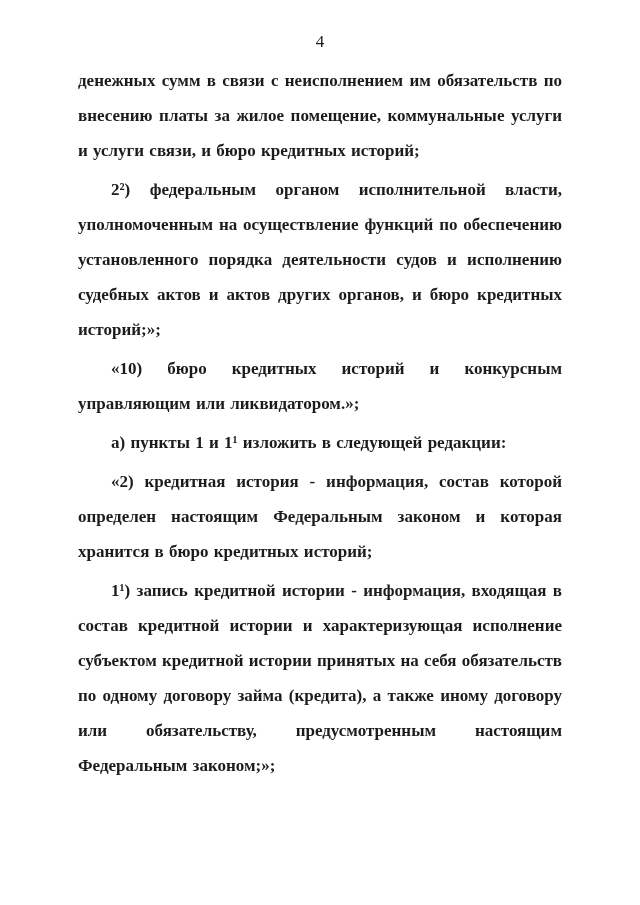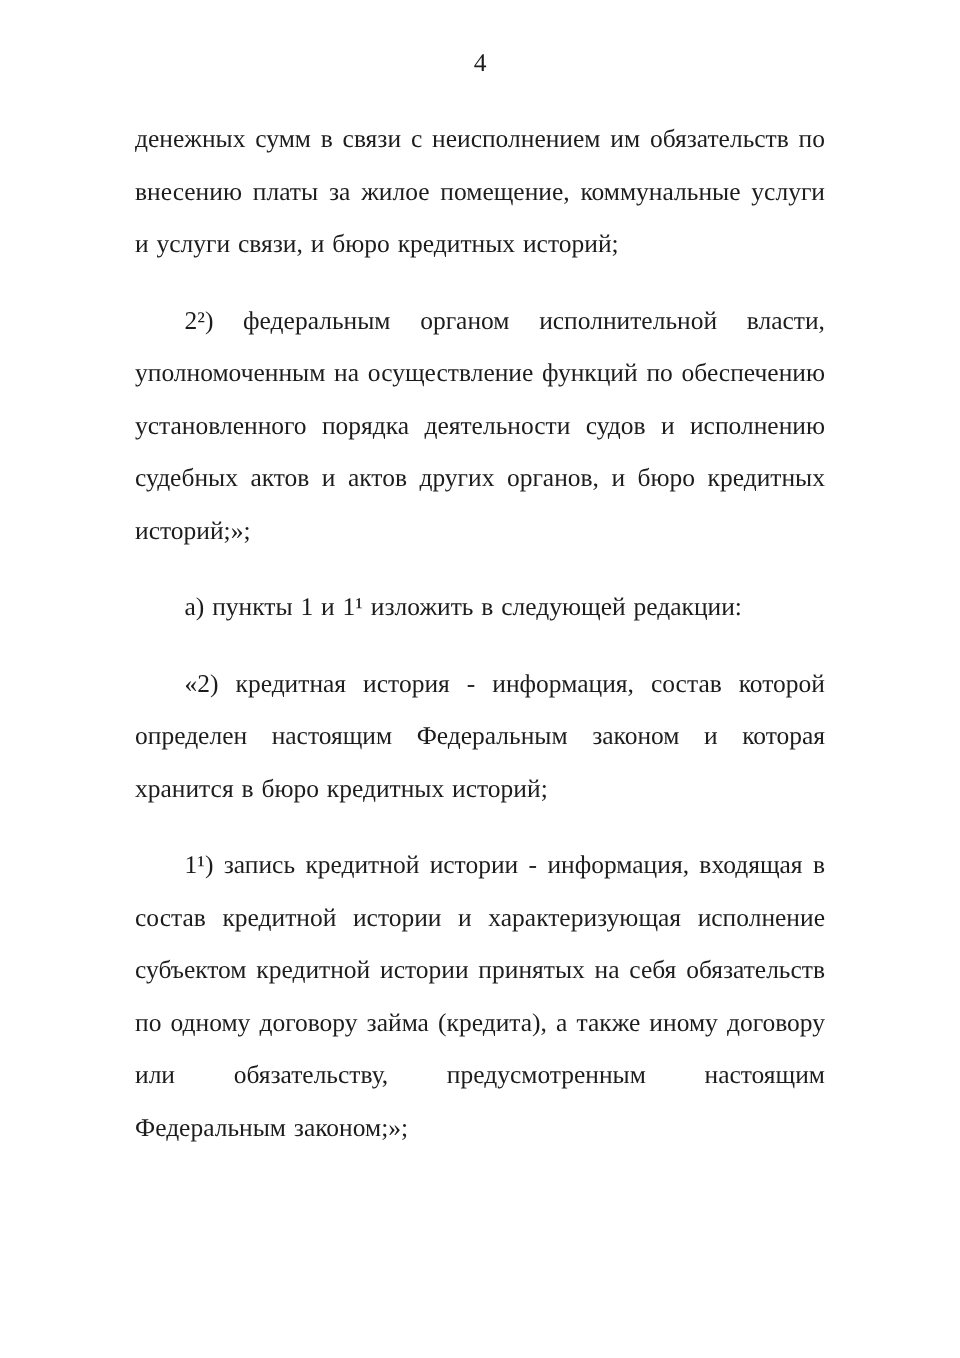--- a/index.html
+++ b/index.html
@@ -18,41 +18,43 @@
     font-size: 17px;
     line-height: 35px;
     color: #1c1c1c;
     overflow: hidden;
   }
   .page-number {
     text-align: center;
     line-height: 35px;
   }
   .para {
-    margin: 16px;
+    margin: 4px;
     text-align: justify;
     text-align-last: left;
     text-indent: 33px;
     word-spacing: 1px;
+    font-weight: bold;
   }
   .para.no-indent {
     text-indent: 0;
   }
 </style>
 </head>
 <body>
 
 <div class="page">
   <div class="page-number">4</div>
 
   <p class="para no-indent">денежных сумм в связи с неисполнением им обязательств по внесению платы за жилое помещение, коммунальные услуги и услуги связи, и бюро кредитных историй;</p>
 
   <p class="para">2²) федеральным органом исполнительной власти, уполномоченным на осуществление функций по обеспечению установленного порядка деятельности судов и исполнению судебных актов и актов других органов, и бюро кредитных историй;»;</p>
 
 
+  <p class="para">«10) бюро кредитных историй и конкурсным управляющим или ликвидатором.»;</p>
 
 
   <p class="para">а) пункты 1 и 1¹ изложить в следующей редакции:</p>
 
   <p class="para">«2) кредитная история - информация, состав которой определен настоящим Федеральным законом и которая хранится в бюро кредитных историй;</p>
 
   <p class="para">1¹) запись кредитной истории - информация, входящая в состав кредитной истории и характеризующая исполнение субъектом кредитной истории принятых на себя обязательств по одному договору займа (кредита), а также иному договору или обязательству, предусмотренным настоящим Федеральным законом;»;</p>
 
 </div>
 

